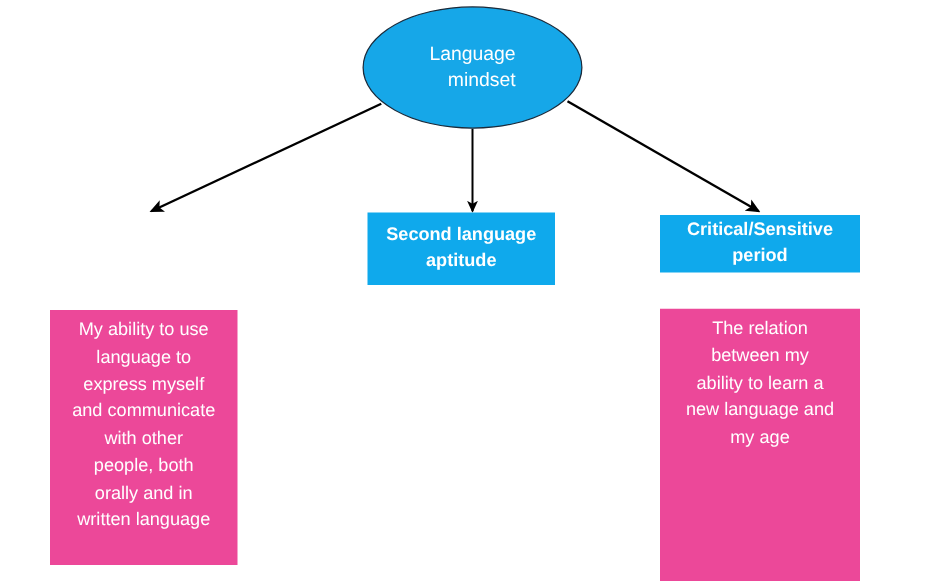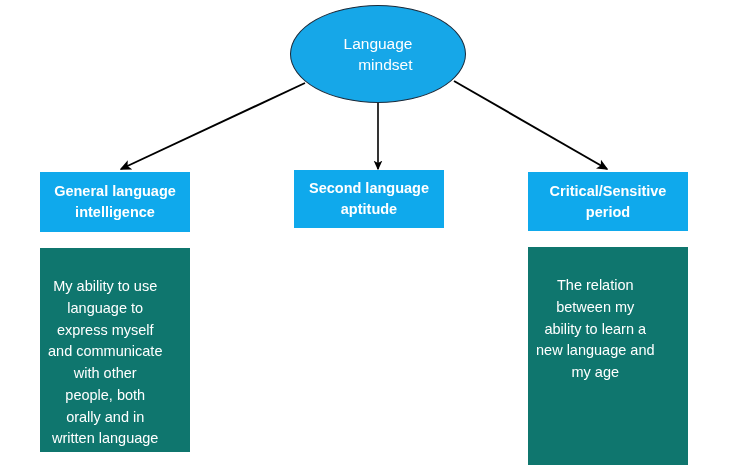--- a/index.html
+++ b/index.html
@@ -62,43 +62,44 @@
   .header-box .label {
     color: #ffffff;
     font-size: 14.5px;
     line-height: 1.42;
     text-align: center;
     font-weight: 700;
     white-space: pre-line;
   }
   .body-box {
     position: absolute;
-    background: #0f766e;
+    background: #ec4899;
     z-index: 2;
     box-sizing: border-box;
-    padding: 28px 8px 8px 8px;
+    padding: 6px 8px 8px 8px;
     display: flex;
+    justify-content: center;
   }
   .body-box .label {
     color: #ffffff;
     font-size: 14.5px;
     line-height: 1.5;
     text-align: center;
     font-weight: 400;
     white-space: pre-line;
   }
 
   
   #header-1 { left: 40px;  top: 172px; width: 150px; height: 60px; }
   #body-1   { left: 40px;  top: 248px; width: 150px; height: 204px; }
   
   #header-2 { left: 294px; top: 170px; width: 150px; height: 58px; }
   #body-2   { left: 303px; top: 246px; width: 150px; height: 209px; }
   
-  #header-3 { left: 528px; top: 172px; width: 160px; height: 59px; }
+  #header-3 { left: 528px; top: 172px; width: 160px; height: 46px; }
   #body-3   { left: 528px; top: 247px; width: 160px; height: 232px; }
 </style>
 </head>
 <body>
 
 <div id="canvas">
 
   <svg id="connectors" viewBox="0 0 754 465" xmlns="http://www.w3.org/2000/svg">
     <defs>
       <marker id="arrowhead" markerWidth="6" markerHeight="6" refX="5.2" refY="3" orient="auto" markerUnits="strokeWidth">
@@ -108,24 +109,20 @@
     <line x1="305" y1="83" x2="121" y2="169" stroke="#000000" stroke-width="1.9" marker-end="url(#arrowhead)"></line>
     <line x1="378" y1="103" x2="378" y2="169" stroke="#000000" stroke-width="1.6" marker-end="url(#arrowhead)"></line>
     <line x1="454" y1="81" x2="607" y2="169" stroke="#000000" stroke-width="1.9" marker-end="url(#arrowhead)"></line>
   </svg>
 
   <div class="node-ellipse">
     <span class="label">Language
 mindset</span>
   </div>
 
-  <div class="header-box" id="header-1">
-    <span class="label">General language
-intelligence</span>
-  </div>
   <div class="body-box" id="body-1">
     <span class="label">My ability to use
 language to
 express myself
 and communicate
 with other
 people, both
 orally and in
 written language</span>
   </div>

